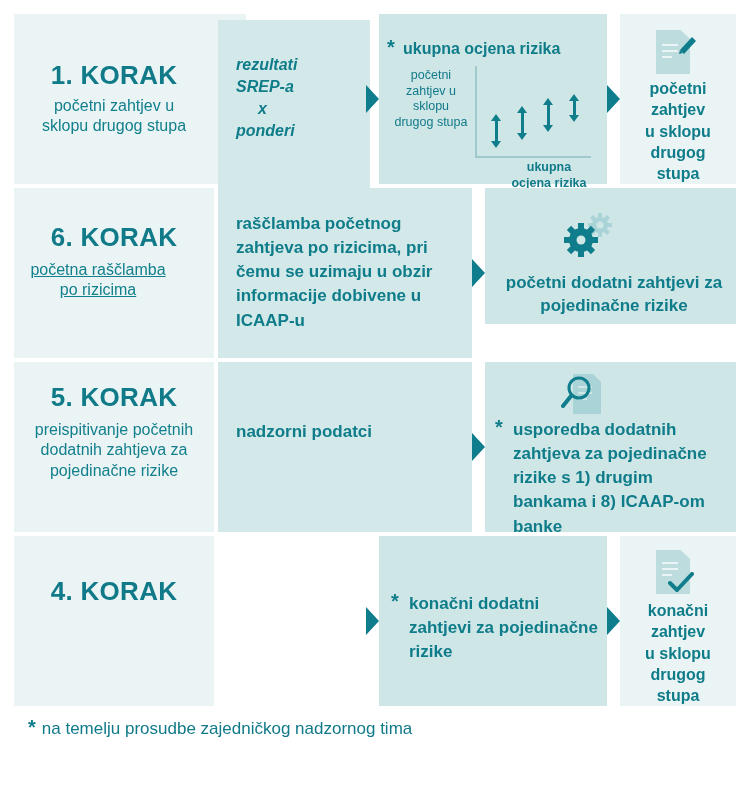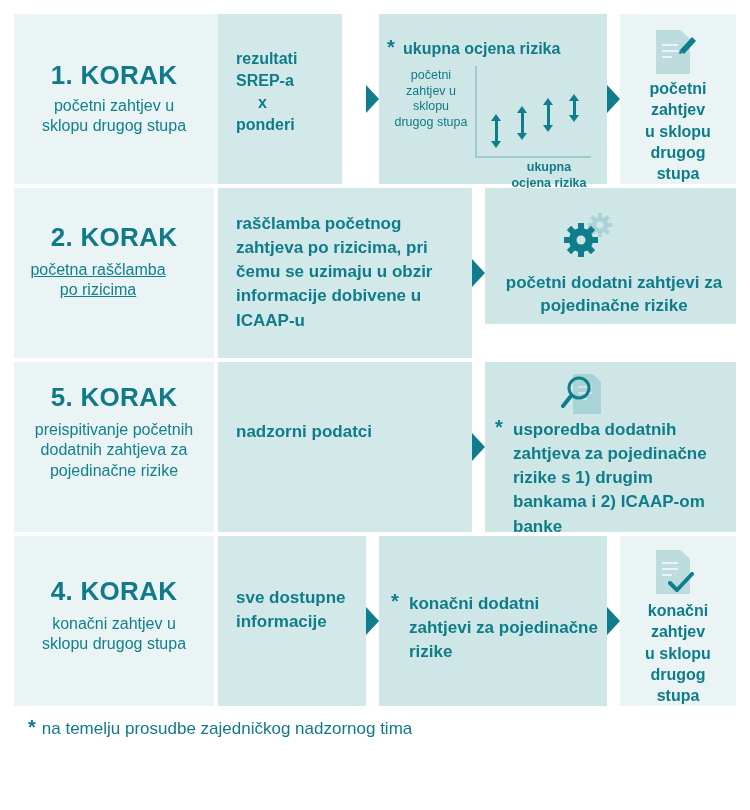--- a/index.html
+++ b/index.html
@@ -72,21 +72,21 @@
 </head>
 <body>
 
 <div class="canvas">
 
   <div class="cell bg-light" style="left:14px;top:14px;width:232px;height:170px;">
     <div class="step-title" style="position:absolute;left:0;top:46px;width:200px;">1. KORAK</div>
     <div class="step-sub" style="position:absolute;left:16px;top:82px;width:168px;">početni zahtjev u sklopu drugog stupa</div>
   </div>
 
-  <div class="cell bg-mid" style="left:218px;top:14px;width:124px;height:170px;">
+  <div class="cell bg-mid" style="left:218px;top:20px;width:152px;height:170px;font-style:italic;">
     <div class="body-text-b" style="position:absolute;left:18px;top:34px;">rezultati</div>
     <div class="body-text-b" style="position:absolute;left:18px;top:56px;">SREP-a</div>
     <div class="body-text-b" style="position:absolute;left:40px;top:78px;">x</div>
     <div class="body-text-b" style="position:absolute;left:18px;top:100px;">ponderi</div>
   </div>
 
   <div class="chev" style="left:366px;top:85px;"></div>
 
   <div class="cell bg-mid2" style="left:379px;top:14px;width:228px;height:170px;">
     <div class="star" style="position:absolute;left:8px;top:22px;font-size:20px;">*</div>
@@ -147,21 +147,21 @@
       <div>zahtjev</div>
       <div>u sklopu</div>
       <div>drugog</div>
       <div>stupa</div>
     </div>
   </div>
 
   <div class="arrow-down" style="left:97px;top:144px;"></div>
 
   <div class="cell bg-light" style="left:14px;top:188px;width:200px;height:170px;">
-    <div class="step-title" style="position:absolute;left:0;top:34px;width:200px;">2. KORAK</div>
+    <div class="step-title" style="position:absolute;left:0;top:34px;width:200px;">6. KORAK</div>
     <div class="step-sub" style="position:absolute;left:12px;top:72px;width:144px;text-decoration:underline;">početna raščlamba po rizicima</div>
   </div>
 
   <div class="cell bg-mid" style="left:218px;top:188px;width:254px;height:170px;">
     <div class="body-text-b" style="position:absolute;left:18px;top:24px;width:224px;font-size:17px;line-height:1.42;">raščlamba početnog zahtjeva po rizicima, pri čemu se uzimaju u obzir informacije dobivene u ICAAP-u</div>
   </div>
 
   <div class="chev" style="left:472px;top:259px;"></div>
 
   <div class="cell bg-mid2" style="left:485px;top:188px;width:251px;height:136px;">
@@ -206,33 +206,29 @@
   <div class="cell bg-mid2" style="left:485px;top:362px;width:251px;height:170px;">
     <svg width="52" height="46" viewBox="0 0 52 46" style="position:absolute;left:76px;top:10px;">
       <path d="M12 2 H32 L40 10 V42 H12 Z" fill="#a9d3d6"></path>
       <rect x="17" y="14" width="14" height="2" fill="#cfe6e7"></rect>
       <rect x="17" y="20" width="14" height="2" fill="#cfe6e7"></rect>
       <rect x="17" y="26" width="9" height="2" fill="#cfe6e7"></rect>
       <circle cx="18" cy="16" r="10" fill="none" stroke="#0f7d8b" stroke-width="3"></circle>
       <line x1="10" y1="24" x2="2" y2="34" stroke="#0f7d8b" stroke-width="4" stroke-linecap="round"></line>
     </svg>
     <div class="star" style="position:absolute;left:10px;top:54px;font-size:20px;">*</div>
-    <div class="body-text-b" style="position:absolute;left:28px;top:56px;width:212px;font-size:17px;line-height:1.42;">usporedba dodatnih zahtjeva za pojedinačne rizike s 1) drugim bankama i 2)  ICAAP-om banke</div>
+    <div class="body-text-b" style="position:absolute;left:28px;top:56px;width:212px;font-size:17px;line-height:1.42;">usporedba dodatnih zahtjeva za pojedinačne rizike s 1) drugim bankama i 8)  ICAAP-om banke</div>
   </div>
 
   <div class="arrow-down" style="left:97px;top:492px;"></div>
 
   <div class="cell bg-light" style="left:14px;top:536px;width:200px;height:170px;">
     <div class="step-title" style="position:absolute;left:0;top:40px;width:200px;">4. KORAK</div>
-    <div class="step-sub" style="position:absolute;left:20px;top:78px;width:160px;">konačni zahtjev u sklopu drugog stupa</div>
-  </div>
-
-  <div class="cell bg-mid" style="left:218px;top:536px;width:148px;height:170px;">
-    <div class="body-text-b" style="position:absolute;left:18px;top:50px;width:120px;font-size:17px;line-height:1.42;">sve dostupne informacije</div>
-  </div>
+  </div>
+
 
   <div class="chev" style="left:366px;top:607px;"></div>
 
   <div class="cell bg-mid2" style="left:379px;top:536px;width:228px;height:170px;">
     <div class="star" style="position:absolute;left:12px;top:54px;font-size:20px;">*</div>
     <div class="body-text-b" style="position:absolute;left:30px;top:56px;width:190px;font-size:17px;line-height:1.42;">konačni dodatni zahtjevi za pojedinačne rizike</div>
   </div>
 
   <div class="chev" style="left:607px;top:607px;"></div>
 

